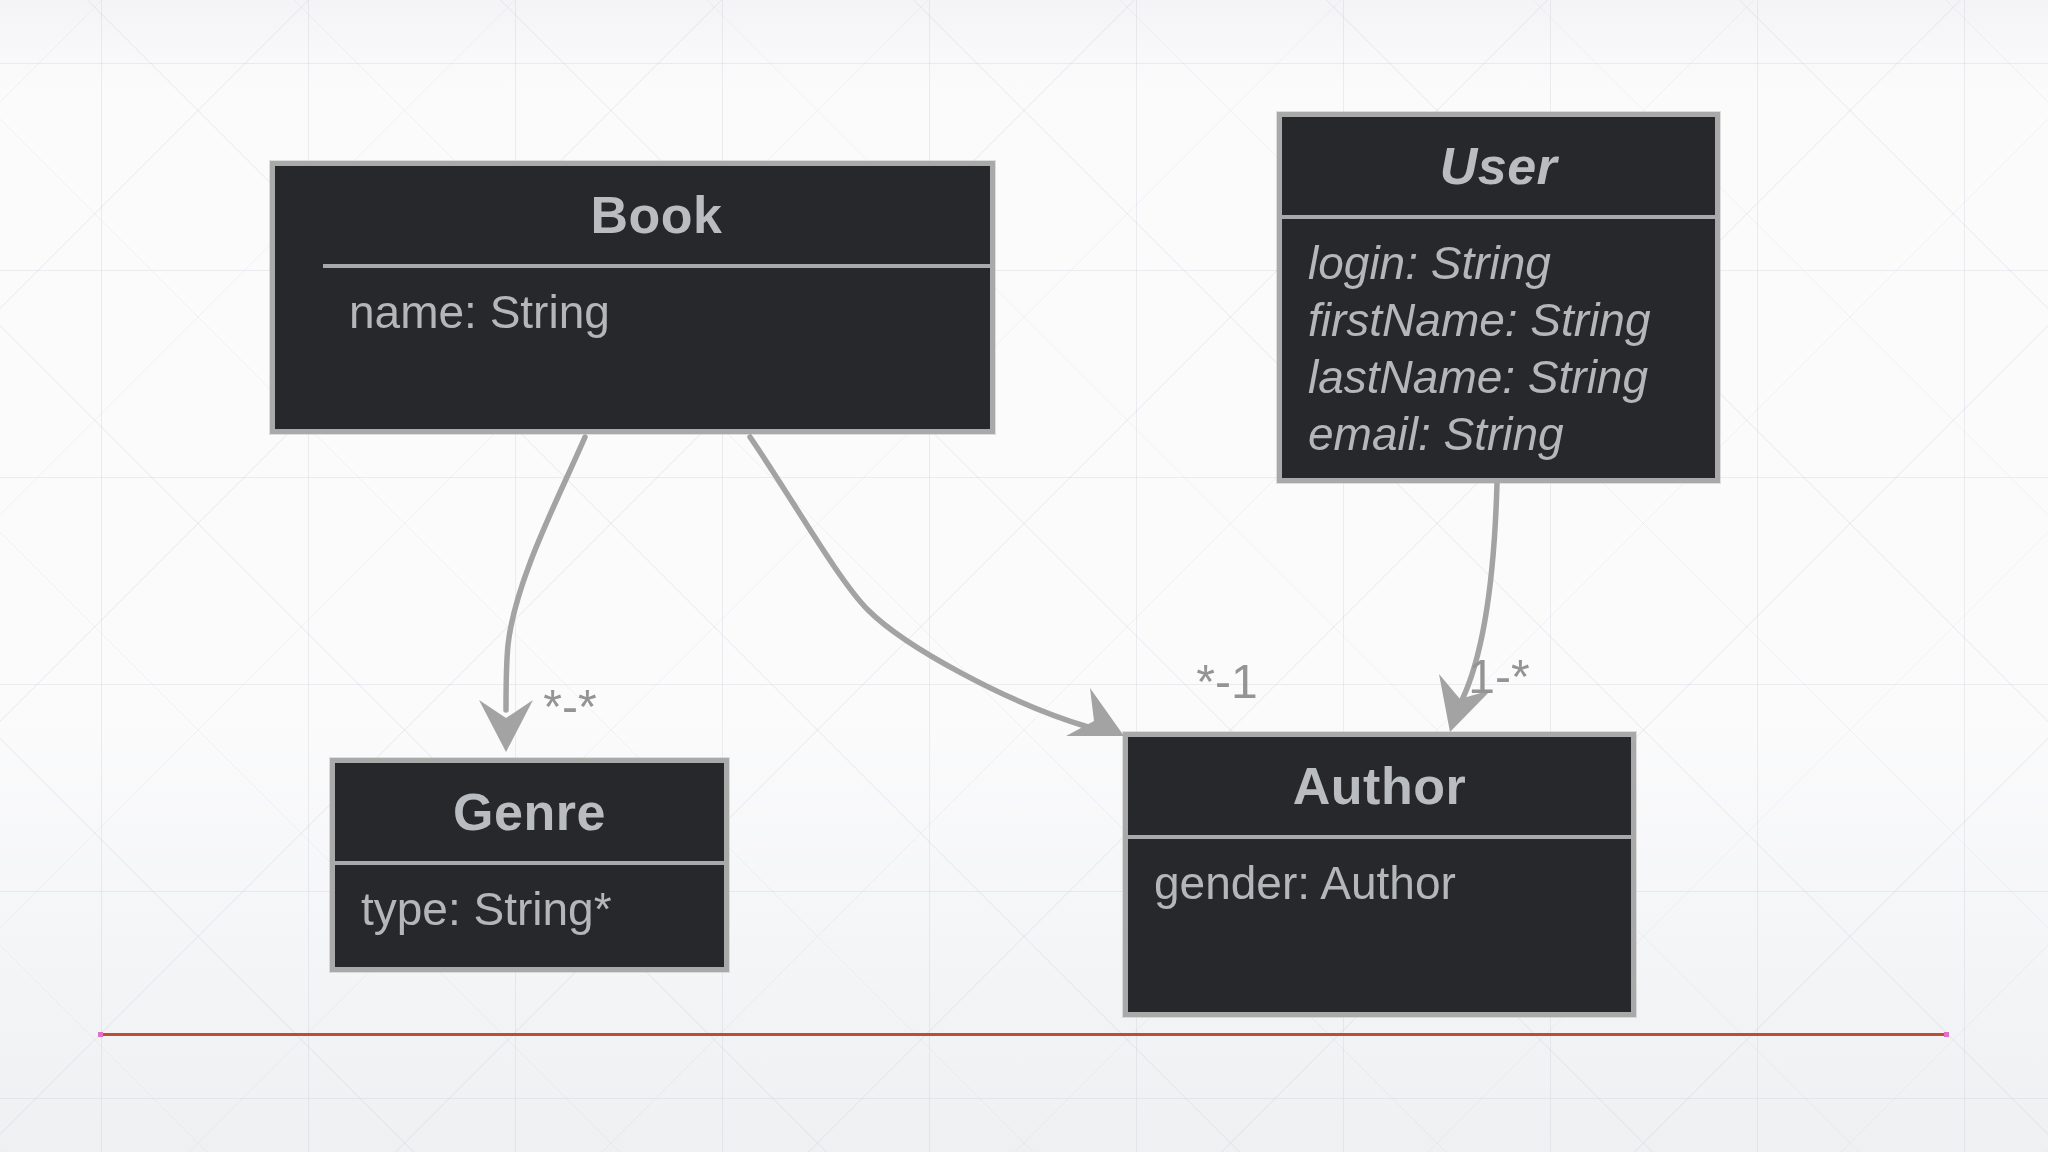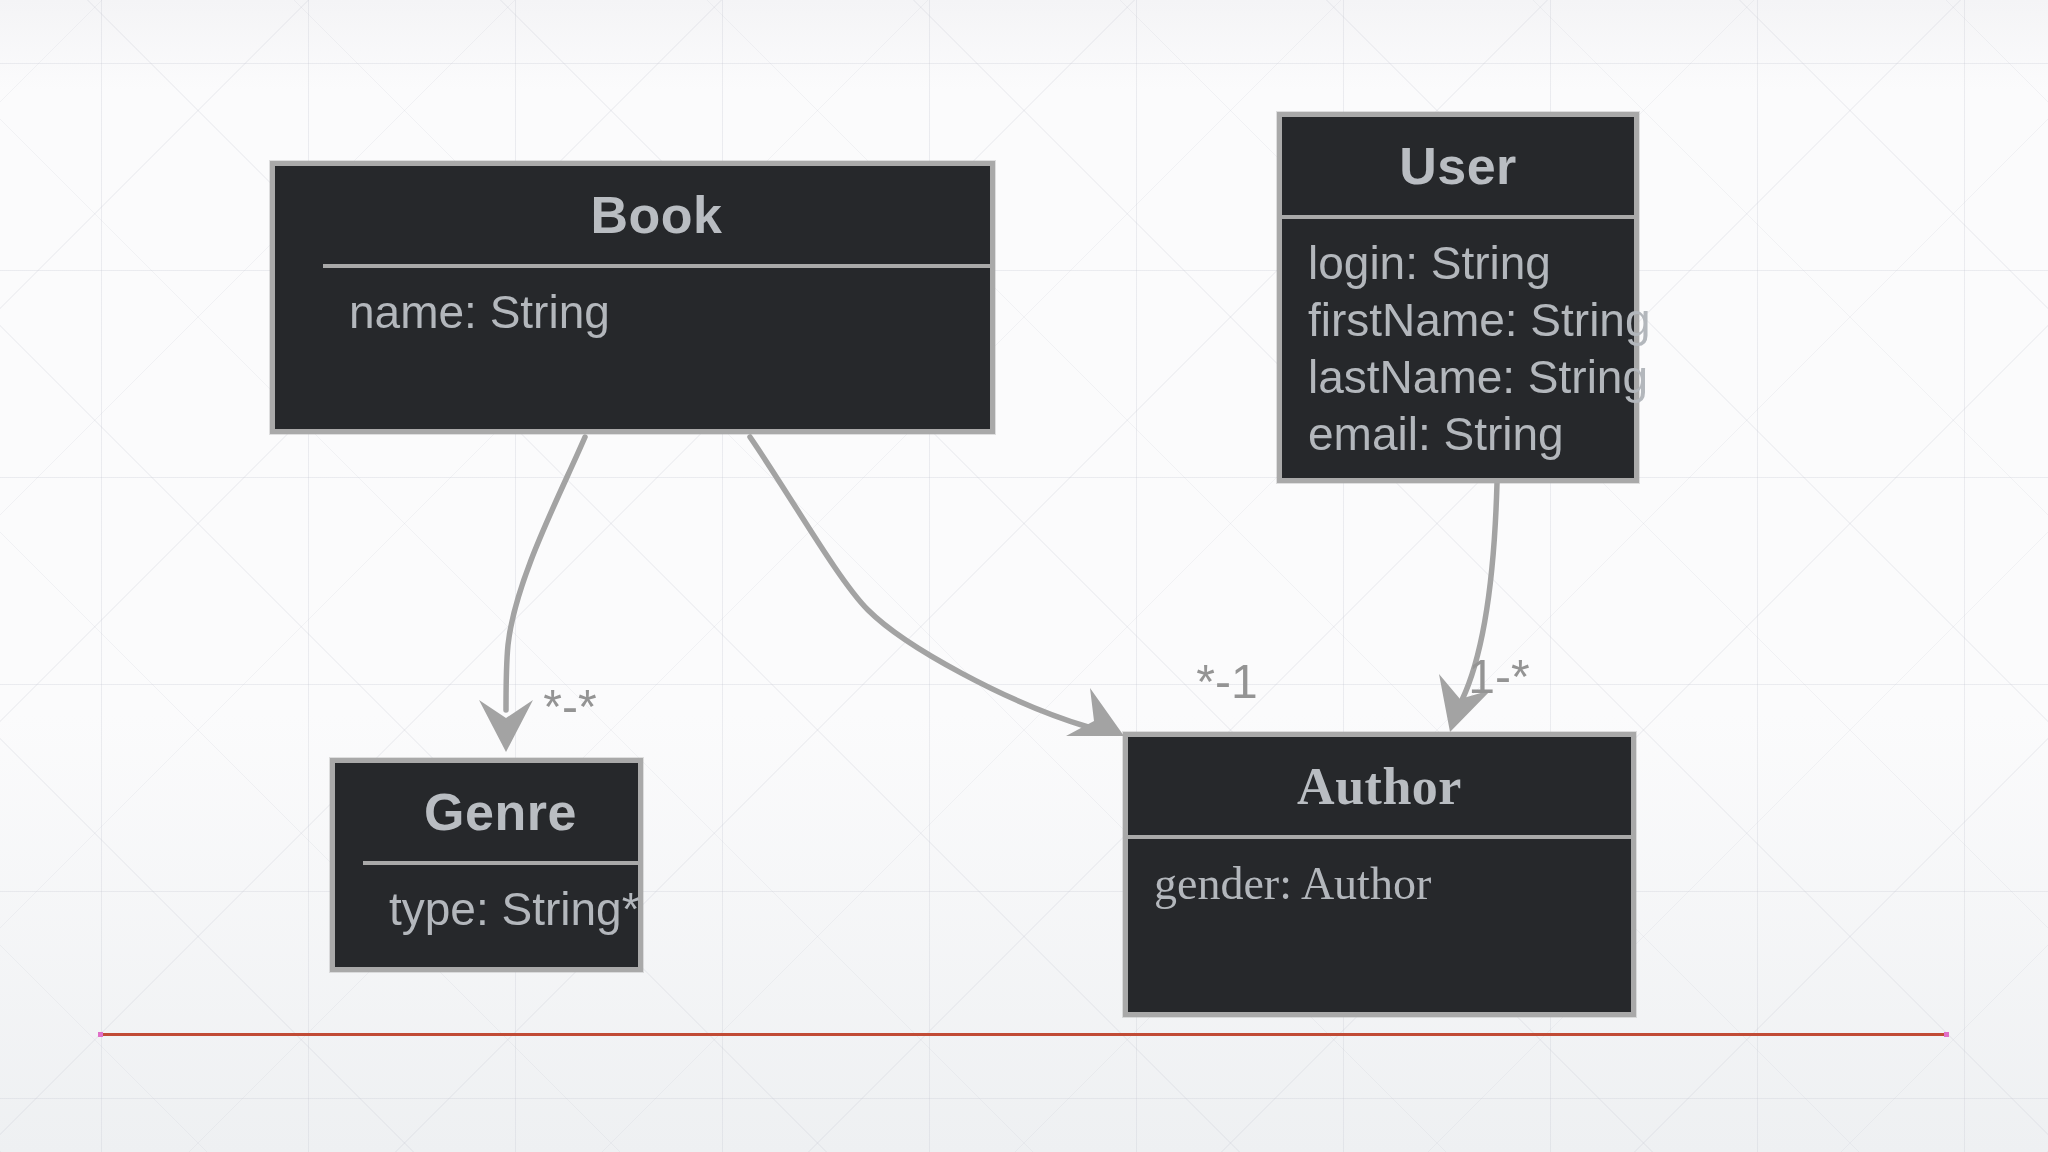--- a/index.html
+++ b/index.html
@@ -49,23 +49,23 @@
   }
   .uml-attrs {
     box-sizing: border-box;
     padding: 16px 10px 0 26px;
     font-size: 46px;
     line-height: 57px;
     white-space: nowrap;
   }
 
   #box-book   { left: 270px;  top: 161px; width: 725px; height: 273px; padding-left: 48px; }
-  #box-user   { left: 1277px; top: 112px; width: 362px; height: 371px; }
-  #box-genre  { left: 330px;  top: 758px; width: 313px; height: 214px; padding-left: 28px; }
-  #box-author { left: 1123px; top: 732px; width: 513px; height: 285px; font-family: Liberation Serif, serif; }
+  #box-user   { left: 1277px; top: 112px; width: 443px; height: 371px; font-style: italic; }
+  #box-genre  { left: 330px;  top: 758px; width: 399px; height: 214px; }
+  #box-author { left: 1123px; top: 732px; width: 513px; height: 285px; }
 
   
   .edges-layer {
     position: absolute;
     left: 0; top: 0;
     width: 2048px;
     height: 1152px;
   }
   .edge {
     fill: none;

